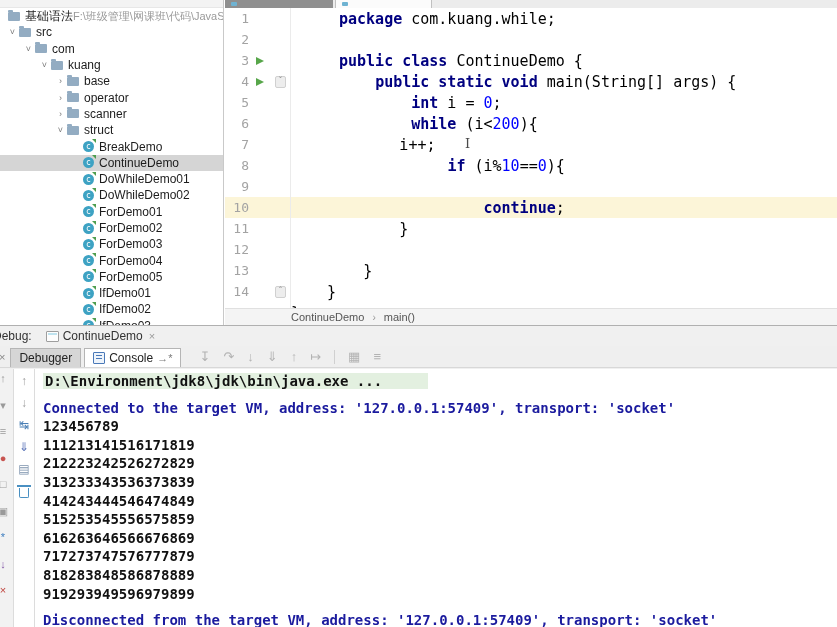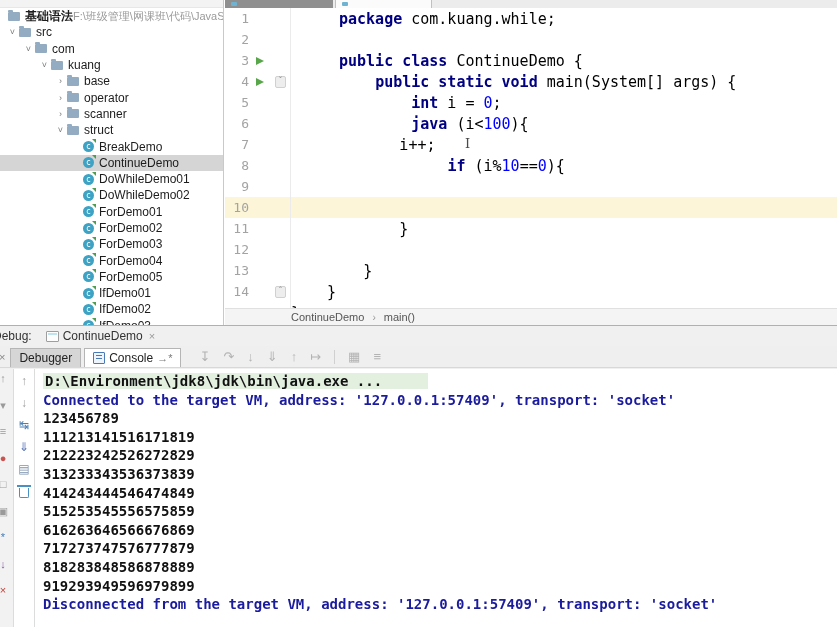--- a/index.html
+++ b/index.html
@@ -12,21 +12,21 @@
   .sb-header{height:7px;background:#f3f3f3;border-bottom:1px solid #e7e7e7;}
   .trow{height:16.3px;display:flex;align-items:center;font-size:12px;color:#1c1c1c;white-space:nowrap;overflow:hidden;}
   .trow.selected{background:var(--sel);}
   .chev{width:13px;flex:none;color:#777;font-size:9px;text-align:center;}
   .fold-ico{width:12px;height:9px;background:#93acc2;border-radius:1px;position:relative;margin-right:5px;flex:none;}
   .fold-ico::before{content:"";position:absolute;top:-2px;left:0;width:5px;height:2px;background:#93acc2;border-radius:1px 1px 0 0;}
   .cls-ico{width:11px;height:11px;border-radius:50%;background:#3da2c3;color:#fff;font-size:8px;line-height:11px;
            text-align:center;margin-right:5px;flex:none;position:relative;font-family:"DejaVu Sans Mono",monospace;}
   .cls-ico::after{content:"";position:absolute;top:-2px;right:-2px;border:2.5px solid transparent;
            border-top-color:#4f9e4f;border-right-color:#4f9e4f;}
-  .root-label{font-weight:bold;}
+  .root-label{font-weight:normal;}
   .root-path{color:#9a9a9a;font-size:11px;overflow:hidden;}
 
   
   #editor{position:absolute;left:225px;top:0;width:612px;height:325px;overflow:hidden;}
   #tabbar{position:relative;height:8px;background:#ececec;border-bottom:1px solid #ababab;}
   .etab1{position:absolute;left:0;top:0;width:108px;height:8px;background:#8f8f8f;}
   .etab2{position:absolute;left:110px;top:0;width:95px;height:8px;background:#fbfbfb;
          border-left:1px solid #c0c0c0;border-right:1px solid #c0c0c0;}
   .tabdot{position:absolute;left:6px;top:2px;width:6px;height:4px;background:#6fb3d2;border-radius:1px;}
   #code{position:absolute;top:8px;left:0;right:0;height:300px;background:#fff;overflow:hidden;
@@ -71,21 +71,21 @@
   .step-sep{width:1px;height:14px;background:#d0d0d0;}
   #dbg-content{position:absolute;left:0;top:43px;right:0;bottom:0;background:#fff;display:flex;}
   #stripe{width:13px;flex:none;background:#f2f2f2;border-right:1px solid #dcdcdc;position:relative;overflow:hidden;}
   .stripe-ico{position:absolute;left:-4px;width:14px;text-align:center;font-size:11px;line-height:11px;}
   #con-toolbar{width:20px;flex:none;border-right:1px solid #dcdcdc;display:flex;flex-direction:column;align-items:center;
            padding-top:6px;gap:9px;font-size:12px;line-height:13px;}
   .trash{width:8px;height:9px;border:1.5px solid #4a90c2;border-top:none;border-radius:0 0 2px 2px;position:relative;margin-top:3px;}
   .trash::before{content:"";position:absolute;top:-3px;left:-3px;right:-3px;height:1.5px;background:#4a90c2;}
   #console{flex:1;font-family:"DejaVu Sans Mono",monospace;font-size:14px;font-weight:bold;line-height:18.6px;
            padding:3px 0 0 8px;color:#111;overflow:hidden;white-space:pre;}
-  .cline.info{color:var(--info);}
+  .cline.info{color:var(--info);margin-top:8px;}
   .cline.cmd span{background:var(--cmdbg);padding:0 46px 0 2px;}
 </style>
 </head>
 <body>
 
 <div id="app">
 
   <div id="sidebar">
     <div class="sb-header"></div>
     <div id="tree">
@@ -186,27 +186,27 @@
           <span class="tabdot"></span>
         </div>
       <div class="etab2">
           <span class="tabdot"></span>
         </div>
     </div>
     <div id="code">
         <div class="crow"><span class="gut">1</span><span class="runbox"></span><span class="foldbox"></span><span class="codetxt"><span class="k">package</span><span> com.kuang.while;</span></span></div>
         <div class="crow"><span class="gut">2</span><span class="runbox"></span><span class="foldbox"></span><span class="codetxt"></span></div>
         <div class="crow"><span class="gut">3</span><span class="runbox"><span class="run-arrow"></span></span><span class="foldbox"></span><span class="codetxt"><span class="k">public class</span><span> ContinueDemo {</span></span></div>
-        <div class="crow"><span class="gut">4</span><span class="runbox"><span class="run-arrow"></span></span><span class="foldbox"><span class="fold-chip">ˇ</span></span><span class="codetxt"><span>    </span><span class="k">public static void</span><span> main(System[] args) {</span></span></div>
+        <div class="crow"><span class="gut">4</span><span class="runbox"><span class="run-arrow"></span></span><span class="foldbox"><span class="fold-chip">ˇ</span></span><span class="codetxt"><span>    </span><span class="k">public static void</span><span> main(String[] args) {</span></span></div>
         <div class="crow"><span class="gut">5</span><span class="runbox"></span><span class="foldbox"></span><span class="codetxt"><span>        </span><span class="k">int</span><span> i = </span><span class="num">0</span><span>;</span></span></div>
-        <div class="crow"><span class="gut">6</span><span class="runbox"></span><span class="foldbox"></span><span class="codetxt"><span>        </span><span class="k">java</span><span> (i&lt;</span><span class="num">100</span><span>){</span></span></div>
+        <div class="crow"><span class="gut">6</span><span class="runbox"></span><span class="foldbox"></span><span class="codetxt"><span>        </span><span class="k">while</span><span> (i&lt;</span><span class="num">200</span><span>){</span></span></div>
         <div class="crow"><span class="gut">7</span><span class="runbox"></span><span class="foldbox"></span><span class="codetxt"><span>            i++;</span></span></div>
         <div class="crow"><span class="gut">8</span><span class="runbox"></span><span class="foldbox"></span><span class="codetxt"><span>            </span><span class="k">if</span><span> (i%</span><span class="num">10</span><span>==</span><span class="num">0</span><span>){</span></span></div>
         <div class="crow"><span class="gut">9</span><span class="runbox"></span><span class="foldbox"></span></div>
-        <div class="crow hl"><span class="gut">10</span><span class="runbox"></span><span class="foldbox"></span></div>
+        <div class="crow hl"><span class="gut">10</span><span class="runbox"></span><span class="foldbox"></span><span class="codetxt"><span>                </span><span class="k">continue</span><span>;</span></span></div>
         <div class="crow"><span class="gut">11</span><span class="runbox"></span><span class="foldbox"></span><span class="codetxt"><span>            }</span></span></div>
         <div class="crow"><span class="gut">12</span><span class="runbox"></span><span class="foldbox"></span></div>
         <div class="crow"><span class="gut">13</span><span class="runbox"></span><span class="foldbox"></span><span class="codetxt"><span>        }</span></span></div>
         <div class="crow"><span class="gut">14</span><span class="runbox"></span><span class="foldbox"><span class="fold-chip">ˆ</span></span><span class="codetxt"><span>    }</span></span></div>
         <div class="crow"><span class="gut">15</span><span class="runbox"></span><span class="foldbox"></span><span class="codetxt"><span>}</span></span></div>
       </div>
     <div id="breadcrumb">
       <span>ContinueDemo</span>
       <span class="bc-sep">›</span>
       <span>main()</span>

